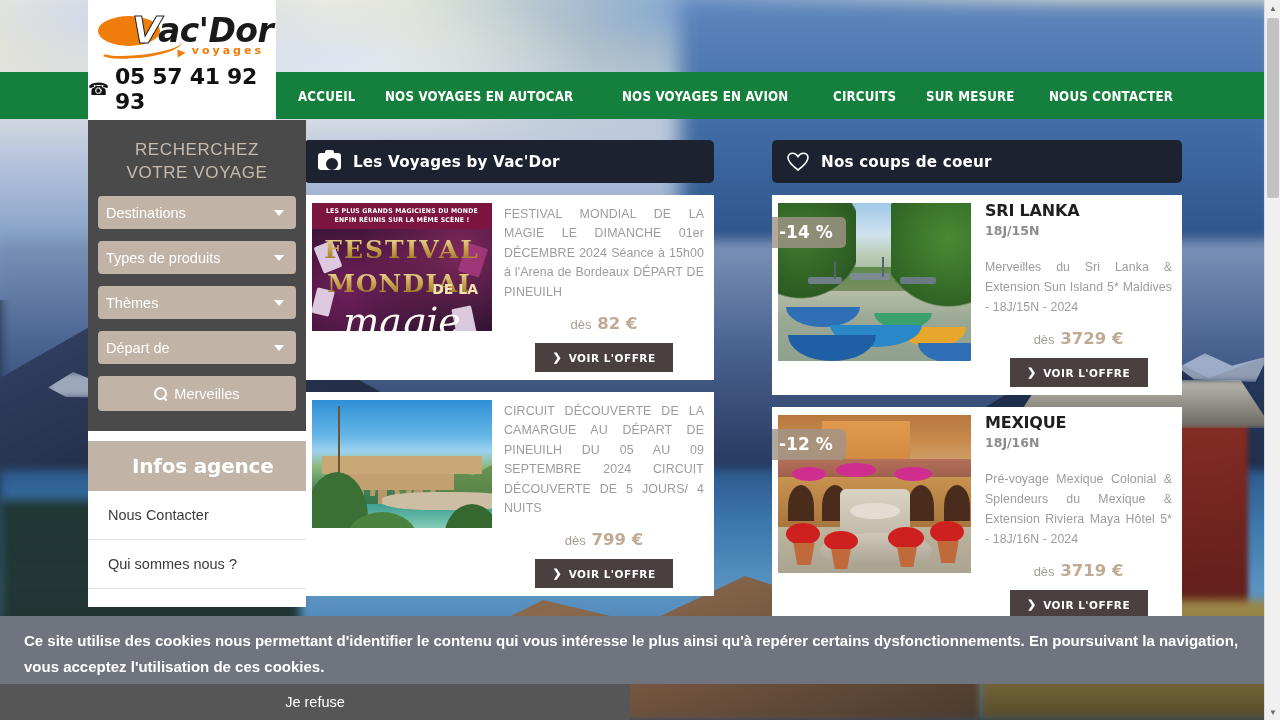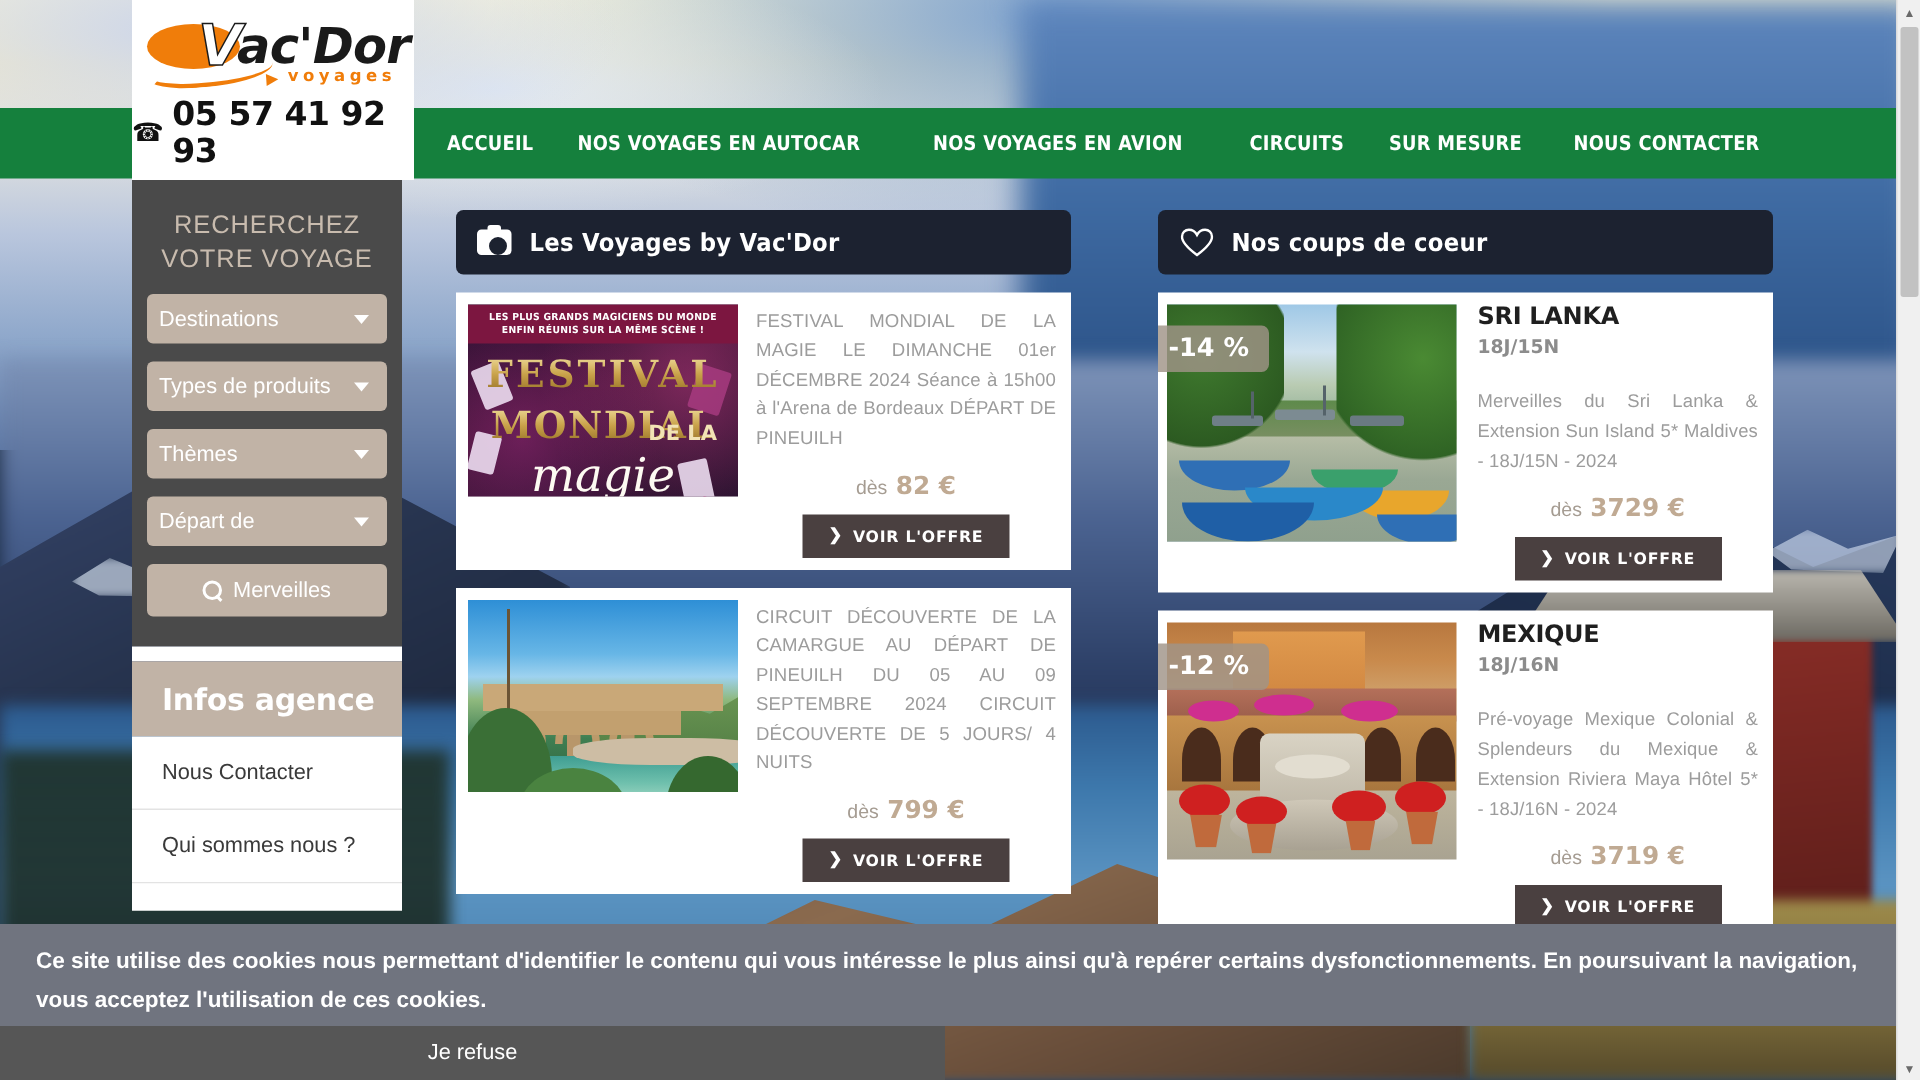--- a/index.html
+++ b/index.html
@@ -228,21 +228,21 @@
     white-space: nowrap;
     transform: scaleX(0.88);
     transform-origin: left center;
     cursor: pointer;
   }
 
   
   .sidebar {
     position: absolute;
     left: 88px; top: 120px;
-    width: 180px;
+    width: 218px;
     z-index: 4;
   }
   .search-panel {
     background: #4a4a4a;
     padding: 18px 10px 20px 10px;
   }
   .search-title {
     font-family: "Liberation Sans", sans-serif;
     font-size: 17px;
     letter-spacing: 0.6px;
@@ -315,20 +315,21 @@
     display: flex;
     align-items: center;
     padding-left: 20px;
   }
   .infos-header-title {
     font-family: "DejaVu Sans", sans-serif;
     font-size: 20px;
     font-weight: 700;
     color: #ffffff;
     letter-spacing: -0.2px;
+    margin-left: 24px;
   }
   .infos-list { background: #ffffff; }
   .infos-item {
     height: 49px;
     display: flex;
     align-items: center;
     padding-left: 20px;
     border-bottom: 1px solid #e3e3e3;
     font-size: 14.5px;
     color: #3a3a3a;
@@ -445,21 +446,21 @@
     background: linear-gradient(180deg,#f6e6a8 0%, #c9a24a 50%, #8f6a22 100%);
     -webkit-background-clip: text; background-clip: text; color: transparent;
   }
   .th-magic .mg-dela {
     position: absolute; right: 14px; top: 78px;
     font-family: "DejaVu Sans", sans-serif; font-size: 14px; font-weight: 700;
     color: #f2e3b4;
   }
   .th-magic .mg-t3 {
     position: absolute; left: 0; right: 0; top: 96px; text-align: center;
-    font-family: "DejaVu Serif", serif; font-size: 31px; font-style: italic;
+    font-family: "DejaVu Serif", serif; font-size: 38px; font-style: italic;
     color: #fdfaf2;
   }
   .th-magic .mg-card {
     position: absolute; background: rgba(240,225,245,.88);
     border-radius: 2px;
   }
   .th-magic .c1 { left: 6px; top: 40px; width: 20px; height: 28px; transform: rotate(-22deg); }
   .th-magic .c2 { left: 2px; top: 86px; width: 18px; height: 26px; transform: rotate(14deg); }
   .th-magic .c3 { right: 8px; top: 42px; width: 22px; height: 30px; transform: rotate(18deg); background: rgba(170,60,130,.8); }
   .th-magic .c4 { right: 18px; top: 104px; width: 20px; height: 28px; transform: rotate(-12deg); }

